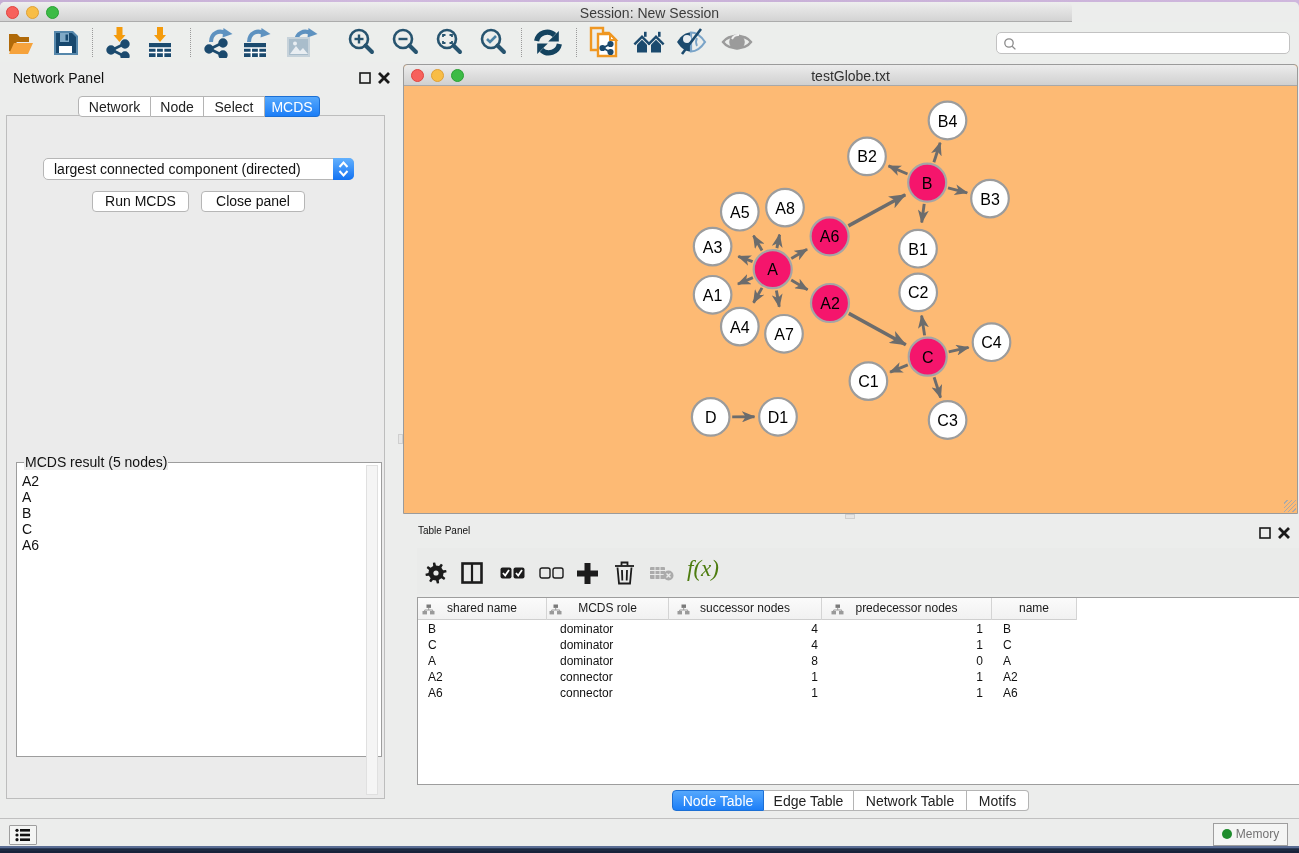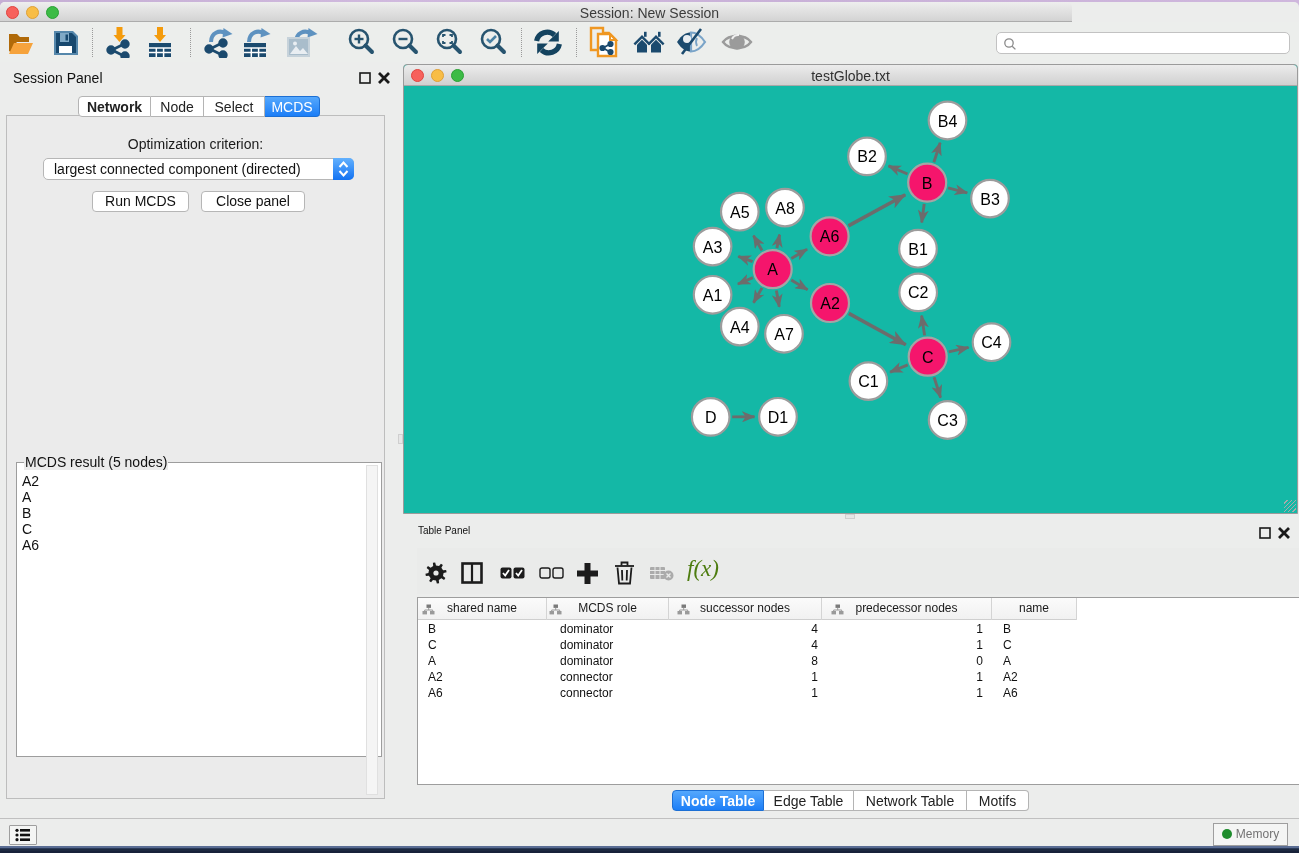--- a/index.html
+++ b/index.html
@@ -20,36 +20,36 @@
 #searchbox{position:absolute;left:996px;top:10px;width:294px;height:22px;background:#fff;border:1px solid #c2c2c2;border-radius:5px;}
 #searchbox svg{position:absolute;left:6px;top:4px;}
 
 #mainarea{position:absolute;left:0;top:60px;width:1299px;height:756px;background:#ecedec;}
 
 #cp{position:absolute;left:0;top:0;width:391px;height:756px;background:#ecedec;}
 #cpTitle{position:absolute;left:13px;top:8px;font-size:14px;color:#111;}
 #cpBox{position:absolute;left:6px;top:53px;width:379px;height:684px;border:1px solid #bdbdbd;background:#ebebeb;}
 .tabbar{position:absolute;display:flex;}
 .tab{height:21px;line-height:20px;font-size:14px;color:#222;background:#fff;border:1px solid #b4b4b4;border-left:none;text-align:center;}
-.tab.first{border-left:1px solid #b4b4b4;border-radius:4px 0 0 4px;font-weight:bold;}
+.tab.first{border-left:1px solid #b4b4b4;border-radius:4px 0 0 4px;}
 .tab.last{border-radius:0 4px 4px 0;}
 .tab.sel{background:linear-gradient(#55a8fd,#1c7ef7);color:#fff;border-color:#1c6fd4;text-align:center;}
 #cpTabs{left:78px;top:34px;}
 #optLabel{position:absolute;left:0;top:74px;width:391px;text-align:center;font-size:14px;color:#1a1a1a;}
 #dropdown{position:absolute;left:43px;top:96px;width:311px;height:22px;background:#fff;border:1px solid #b6b6b6;border-radius:5px;font-size:14px;color:#111;line-height:21px;padding-left:10px;}
 #ddBtn{position:absolute;right:-1px;top:-1px;width:21px;height:22px;border-radius:0 5px 5px 0;background:linear-gradient(#63b1fe,#1272f2);}
 .btn{position:absolute;height:21px;background:#fff;border:1px solid #b6b6b6;border-radius:4px;font-size:14px;color:#111;text-align:center;line-height:19px;}
 #runBtn{left:92px;top:129px;width:97px;}
 #closeBtn{left:201px;top:129px;width:104px;}
 #fieldset{position:absolute;left:16px;top:400px;width:366px;height:295px;border:1px solid #9d9d9d;background:#fff;}
 #fsLegend{position:absolute;left:7px;top:-9px;background:#ebebeb;font-size:14px;color:#111;padding:0 1px;}
 #fsList{position:absolute;left:1px;top:10px;font-size:14px;color:#111;line-height:16px;padding-left:4px;}
 #fsScroll{position:absolute;right:3px;top:2px;width:12px;height:330px;background:#f5f5f5;border:1px solid #e0e0e0;}
 
-#netwin{position:absolute;left:403px;top:2px;width:895px;height:450px;background:#14b8a6;border:1px solid #9b9b9b;border-radius:4px 4px 0 0;}
+#netwin{position:absolute;left:403px;top:2px;width:895px;height:450px;background:#fdba74;border:1px solid #9b9b9b;border-radius:4px 4px 0 0;}
 #nwTitle{position:absolute;left:0;top:0;width:893px;height:21px;background:linear-gradient(#ececec,#d0d0d0);border-bottom:1px solid #a8a8a8;border-radius:4px 4px 0 0;}
 #nwTitle .t1{left:7px;top:4px;background:#f7615c;border:1px solid #e0443e;}
 #nwTitle .t2{left:27px;top:4px;background:#f8bd46;border:1px solid #dfa036;}
 #nwTitle .t3{left:47px;top:4px;background:#3dbb46;border:1px solid #2ba135;}
 #nwText{position:absolute;top:3px;left:0;width:893px;text-align:center;font-size:14px;color:#303030;}
 #grip{position:absolute;right:1px;bottom:1px;width:12px;height:12px;background:repeating-linear-gradient(135deg,transparent,transparent 2px,#aaa 2px,#aaa 3px);}
 .e{stroke-width:2.9;marker-end:url(#ah);}
 .eb{stroke-width:3.5;marker-end:url(#ahb);}
 .nw{fill:#fff;stroke:#9c9c9c;stroke-width:2.2;}
 .np{fill:#f5156c;stroke:#a5a5a5;stroke-width:2.2;}
@@ -237,33 +237,32 @@
     <div class="sep" style="left:576px"></div>
     <div id="searchbox">
         <svg width="14" height="14" viewBox="0 0 14 14">
           <circle cx="6" cy="6" r="4.2" fill="none" stroke="#8a8a8a" stroke-width="1.3"></circle>
           <line x1="9.2" y1="9.2" x2="12.4" y2="12.4" stroke="#8a8a8a" stroke-width="1.3"></line>
         </svg>
       </div>
   </div>
   <div id="mainarea">
     <div id="cp">
-      <div id="cpTitle">Session Panel</div>
+      <div id="cpTitle">Network Panel</div>
       <svg class="abs" style="left:359px;top:10px" width="32" height="13" viewBox="0 0 32 13">
           <rect x="1" y="1" width="10" height="10" fill="none" stroke="#1a1a1a" stroke-width="1.6"></rect>
           <path d="M20 1 L25 6 L30 1 M20 11 L25 6 L30 11" stroke="#1a1a1a" stroke-width="2.8" fill="none"></path>
         </svg>
       <div id="cpBox"></div>
       <div class="tabbar" id="cpTabs">
         <div class="tab first" style="width:73px">Network</div>
         <div class="tab" style="width:53px">Node</div>
         <div class="tab" style="width:61px">Select</div>
         <div class="tab last sel" style="width:55px">MCDS</div>
       </div>
-      <div id="optLabel">Optimization criterion:</div>
       <div id="dropdown">largest connected component (directed)
         <div id="ddBtn"><svg width="21" height="22" viewBox="0 0 21 22">
               <path d="M6.5 9 L10.5 4.5 L14.5 9" fill="none" stroke="#fff" stroke-width="2"></path>
               <path d="M6.5 13 L10.5 17.5 L14.5 13" fill="none" stroke="#fff" stroke-width="2"></path>
             </svg></div>
       </div>
       <div class="btn" id="runBtn">Run MCDS</div>
       <div class="btn" id="closeBtn">Close panel</div>
       <div id="fieldset">
         <div id="fsLegend">MCDS result (5 nodes)</div>

